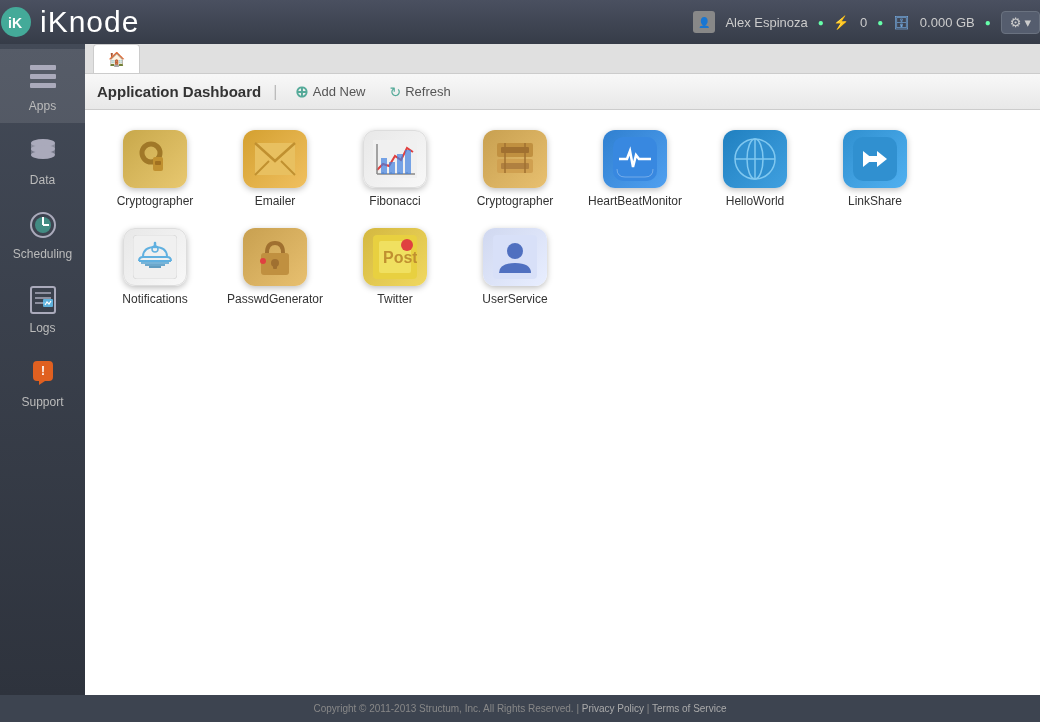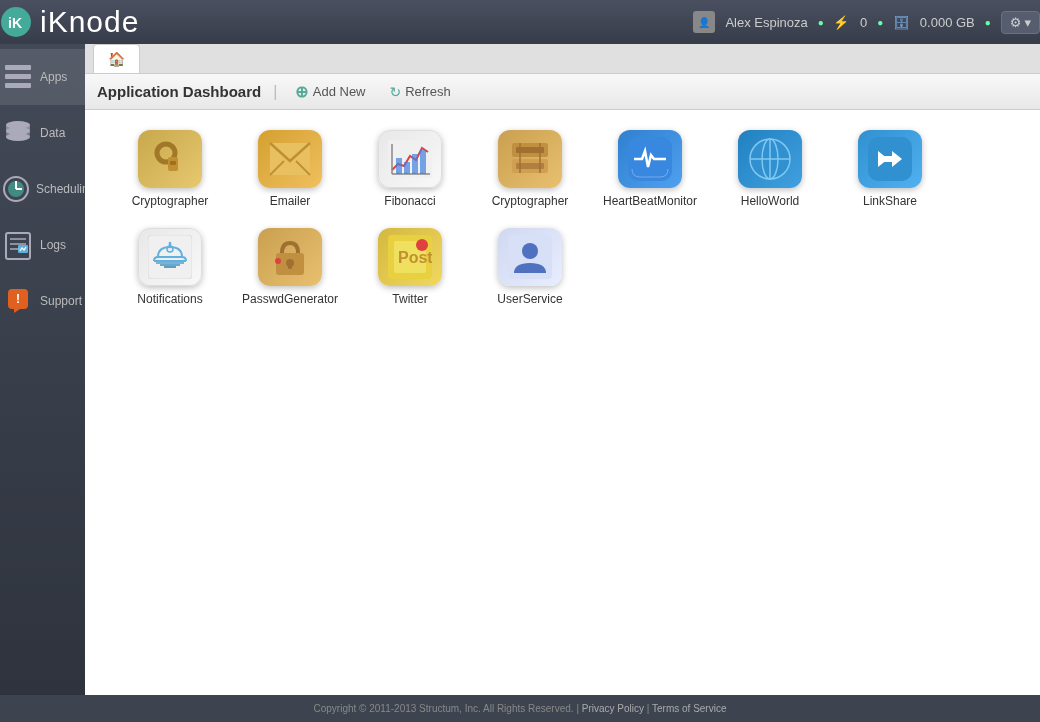--- a/index.html
+++ b/index.html
@@ -76,21 +76,21 @@
       width: 85px;
       background: linear-gradient(to bottom, #434a57, #2e333d);
       display: flex;
       flex-direction: column;
       align-items: center;
       padding-top: 5px;
       flex-shrink: 0;
     }
     .sidebar-item {
       display: flex;
-      flex-direction: row;
+      flex-direction: column;
       align-items: center;
       padding: 10px 0;
       width: 100%;
       cursor: pointer;
       color: #bbb;
       font-size: 12px;
       gap: 4px;
     }
     .sidebar-item.active { background: rgba(255,255,255,0.1); }
     .sidebar-icon {
@@ -158,21 +158,21 @@
       cursor: pointer;
       padding: 2px 6px;
       border-radius: 3px;
     }
     .add-icon { color: #5a9; font-size: 16px; font-weight: bold; }
     .refresh-icon { color: #5a9; font-size: 14px; }
 
     
     #apps-grid {
       flex: 1;
-      padding: 20px 35px;
+      padding: 20px 20px;
       display: flex;
       flex-wrap: wrap;
       align-content: flex-start;
       gap: 20px;
       overflow-y: auto;
       background: white;
     }
 
     .app-item {
       display: flex;

